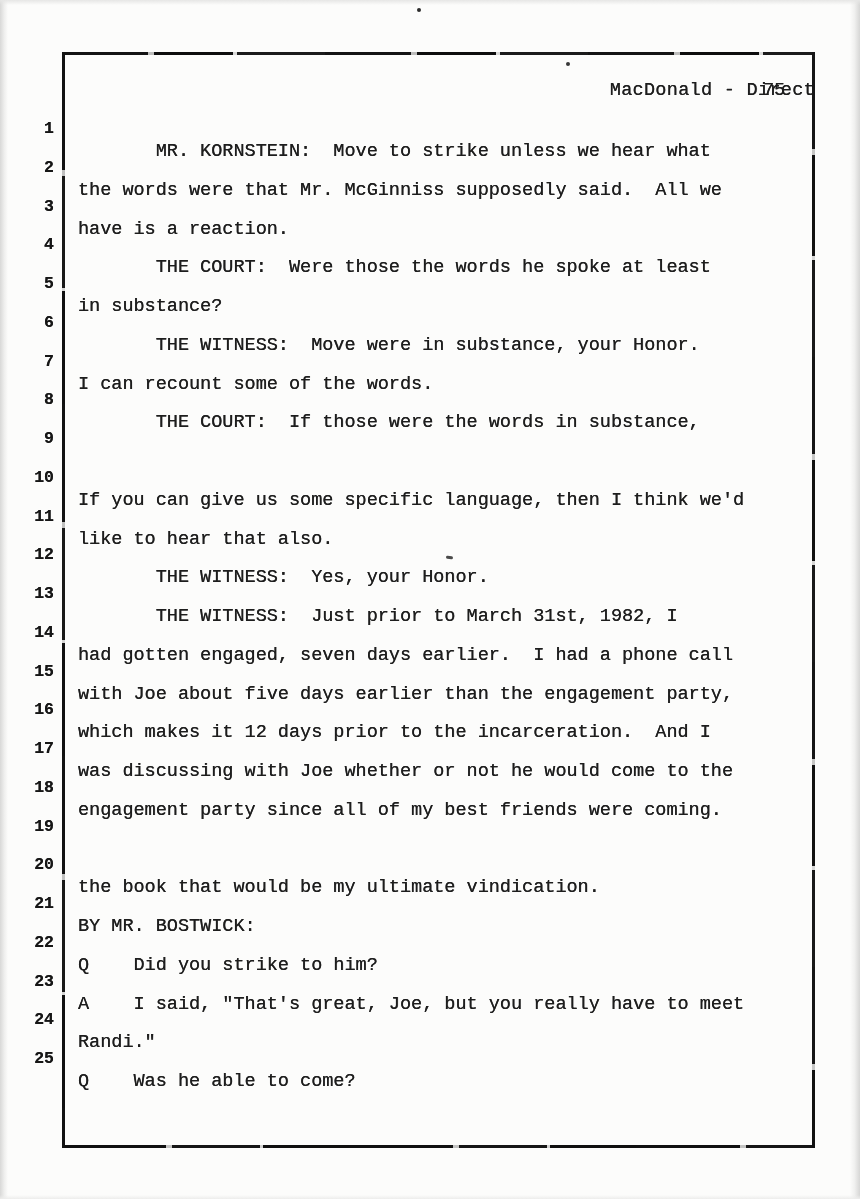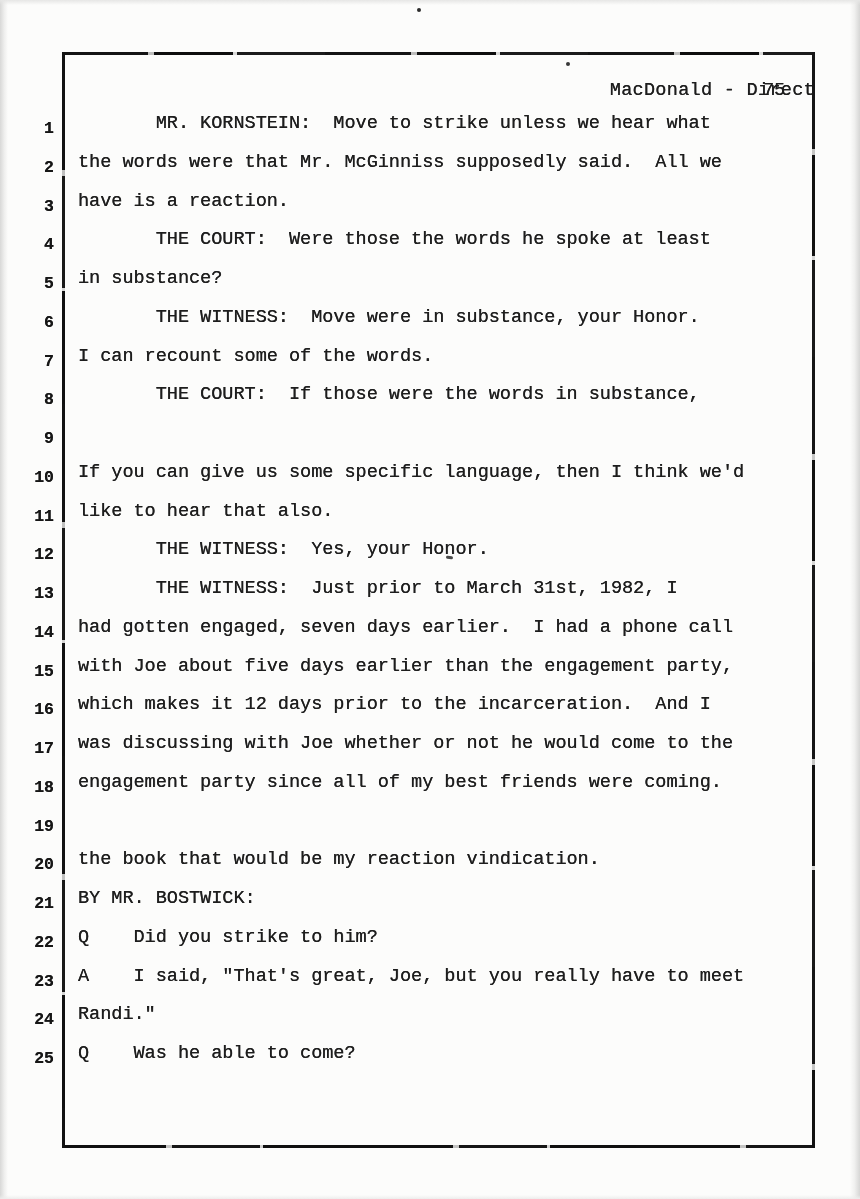--- a/index.html
+++ b/index.html
@@ -44,21 +44,21 @@
   }
   .page-number{position:absolute;left:763px;top:80px;font-size:18.5px;}
 
   .rows{position:absolute;left:20px;top:105px;width:800px;}
   .row{height:38.75px;line-height:38.75px;white-space:pre;font-size:18.5px;display:flex;}
   .ln{
     display:inline-block;width:34px;flex:0 0 34px;text-align:right;
     font-size:16.5px;font-weight:bold;position:relative;top:5px;
     color:#161616;text-shadow:0 0 .5px rgba(20,20,20,.8);
   }
-  .lt{display:inline-block;margin-left:24px;white-space:pre;}
+  .lt{display:inline-block;margin-left:24px;white-space:pre;margin-top:28px;}
 
   .speck{position:absolute;background:#333;border-radius:50%;}
   .speck-1{left:417px;top:8px;width:4px;height:4px;background:#2b2b2b;}
   .speck-2{left:566px;top:62px;width:4px;height:4px;background:#383838;}
   .speck-3{left:446px;top:556px;width:7px;height:3px;border-radius:2px;background:#4a4a4a;transform:rotate(8deg);}
 </style>
 </head>
 <body>
 
 <div class="scan">
@@ -167,21 +167,21 @@
       <span class="ln">18</span>
       <span class="lt ink">engagement party since all of my best friends were coming.</span>
     </div>
 
     <div class="row">
       <span class="ln">19</span>
     </div>
 
     <div class="row">
       <span class="ln">20</span>
-      <span class="lt ink">the book that would be my reaction vindication.</span>
+      <span class="lt ink">the book that would be my ultimate vindication.</span>
     </div>
 
     <div class="row">
       <span class="ln">21</span>
       <span class="lt ink">BY MR. BOSTWICK:</span>
     </div>
 
     <div class="row">
       <span class="ln">22</span>
       <span class="lt ink">Q    Did you strike to him?</span>

